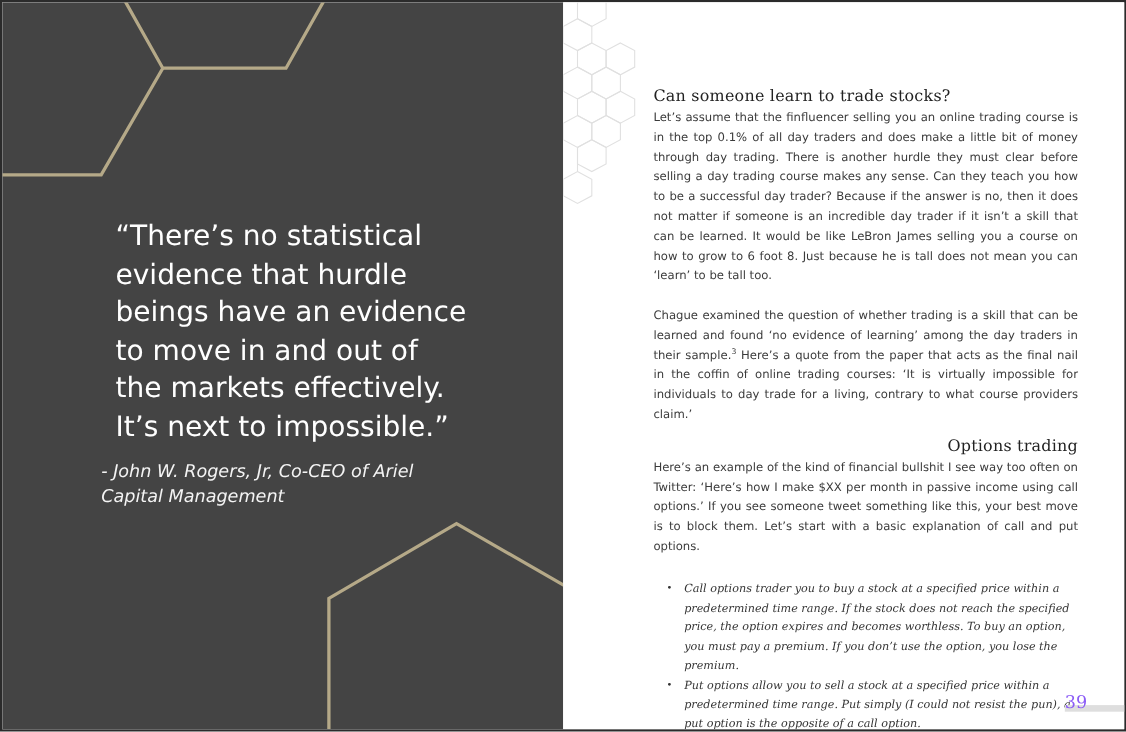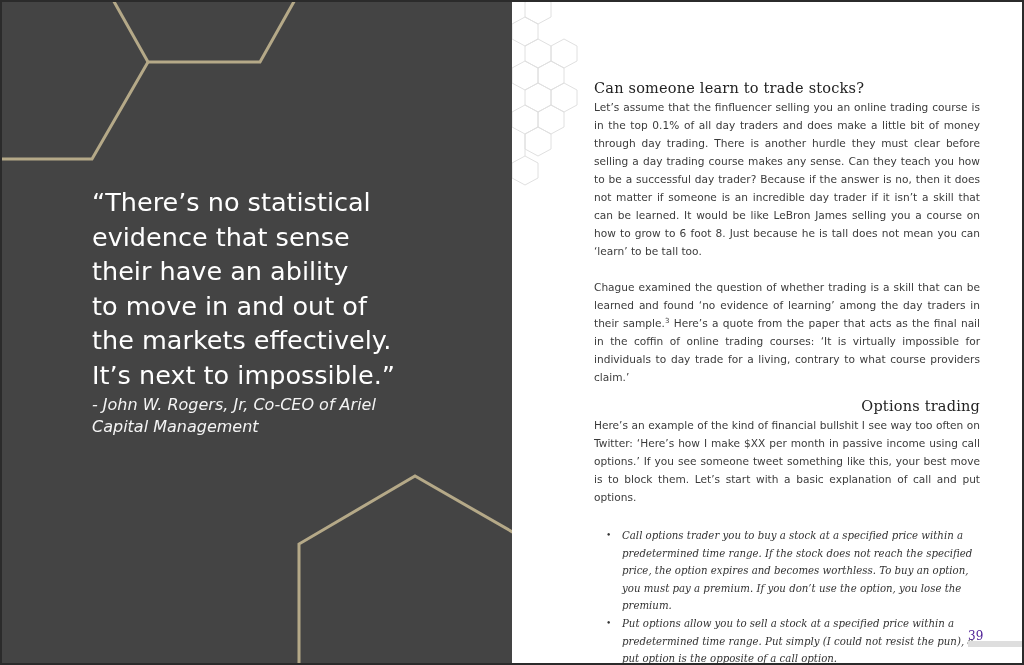--- a/index.html
+++ b/index.html
@@ -18,21 +18,21 @@
     background: #444444; overflow: hidden;
   }
   .left-deco { position: absolute; left: 0; top: 0; width: 510px; height: 661px; }
   .quote-block {
     position: absolute; left: 90px; top: 183px; width: 420px;
     color: #ffffff;
   }
   .quote-text {
     font-family: "DejaVu Sans", sans-serif;
     font-size: 25.5px; line-height: 34.5px; letter-spacing: 0px;
-    margin: 0; font-weight: 400;
+    margin: 13px; font-weight: 400;
   }
   .quote-attrib {
     font-family: "DejaVu Sans", sans-serif;
     font-style: italic; font-size: 16px; line-height: 22px;
     margin: 2px 0 0 0; color: #f4f4f4;
   }
   .right-page {
     position: absolute; left: 510px; top: 0; width: 558px; height: 661px;
     background: #ffffff; overflow: hidden;
   }
@@ -57,21 +57,21 @@
     list-style: none; margin: 21px 0 0 0; padding: 0 0 0 28px;
     font-family: "DejaVu Serif", serif; font-style: italic;
     font-size: 10.2px; line-height: 17.6px; color: #333;
   }
   .bullets li { position: relative; padding-left: 0; }
   .bullets .bullet-dot {
     position: absolute; left: -16px; top: 0; font-style: normal; font-size: 9px;
   }
   .page-num {
     position: absolute; left: 456px; top: 627px;
-    font-family: "DejaVu Serif", serif; font-size: 12px; color: #4c1d95;
+    font-family: "DejaVu Serif", serif; font-size: 16px; color: #8b5cf6;
   }
   .page-bar {
     position: absolute; left: 456px; top: 639px; width: 56px; height: 6px;
     background: #dedede;
   }
   sup { font-size: 7px; vertical-align: 4px; line-height: 0; }
 </style>
 </head>
 <body>
 
@@ -82,22 +82,22 @@
       <g fill="none" stroke="#b5a988" stroke-width="3" stroke-linejoin="miter">
         <polyline points="110,-4 146,60 258,60 294,-4"></polyline>
         <polyline points="146,60 90,157 -4,157"></polyline>
         <polyline points="297,664 297,542 413,474 514,532"></polyline>
       </g>
     </svg>
 
     <div class="quote-block">
       <p class="quote-text">
         <span>“There’s no statistical</span><br>
-        <span>evidence that sense</span><br>
-        <span>their have an ability</span><br>
+        <span>evidence that hurdle</span><br>
+        <span>beings have an evidence</span><br>
         <span>to move in and out of</span><br>
         <span>the markets effectively.</span><br>
         <span>It’s next to impossible.”</span>
       </p>
       <p class="quote-attrib">
         <span>-  John W. Rogers, Jr, Co-CEO of Ariel</span><br>
         <span>Capital Management</span>
       </p>
     </div>
   </div>

